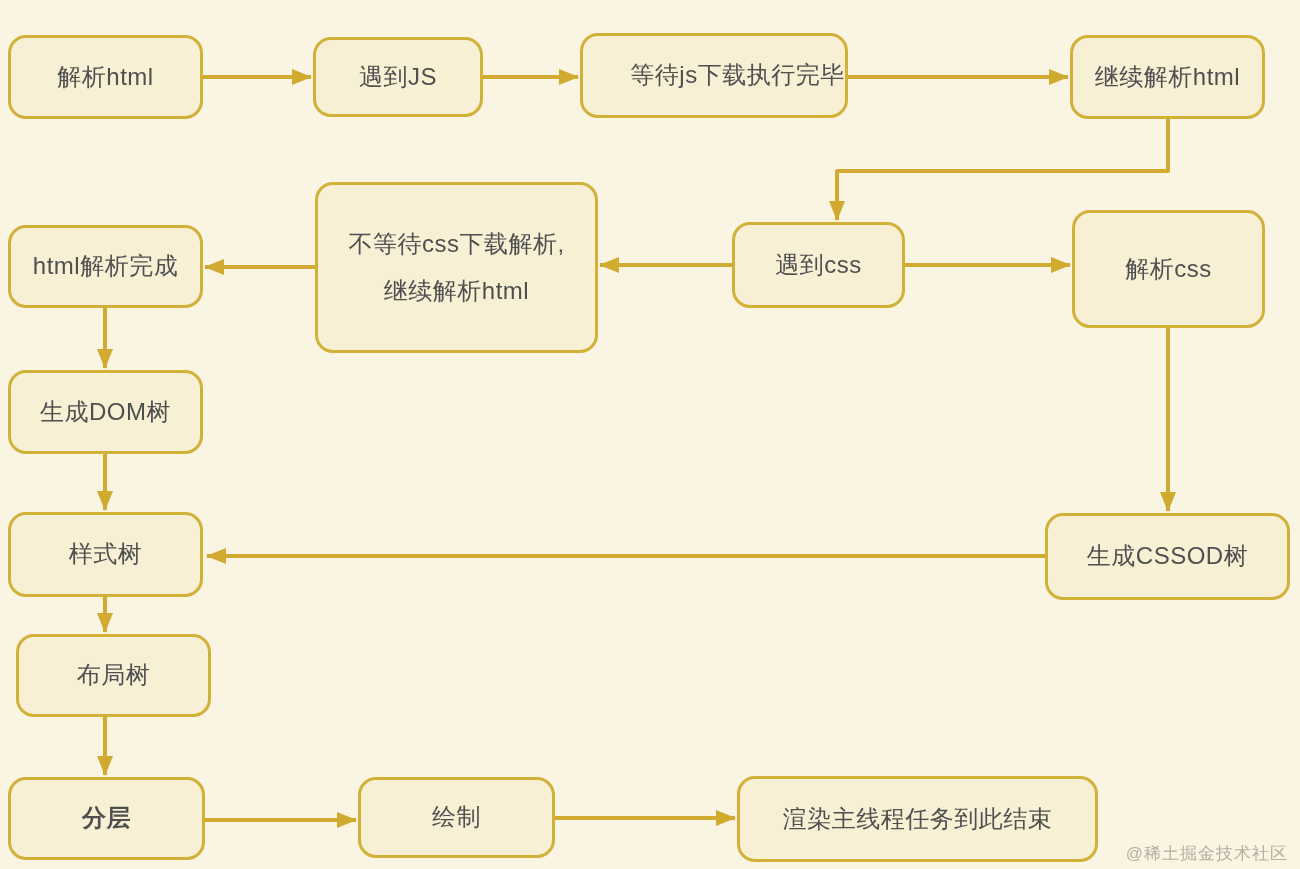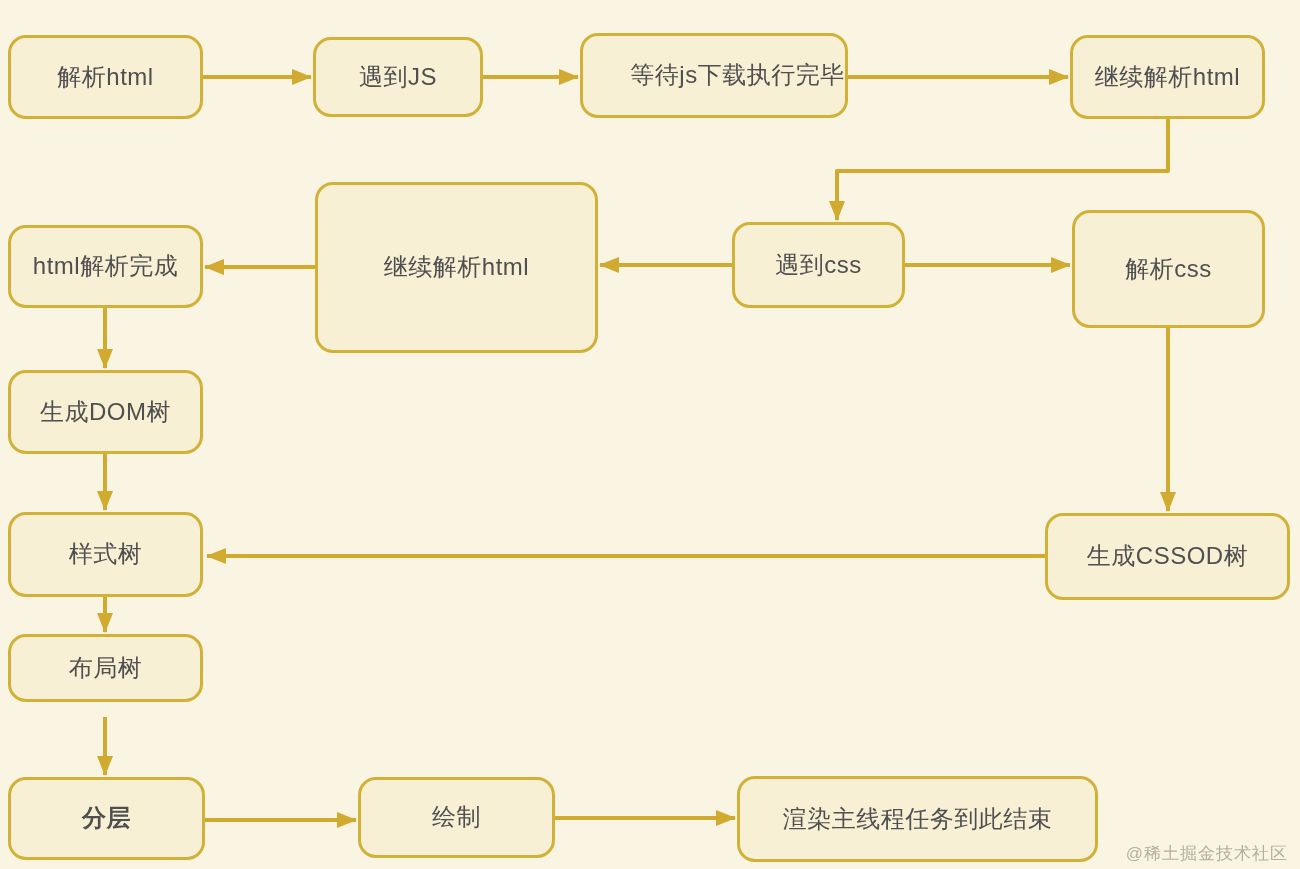--- a/index.html
+++ b/index.html
@@ -66,41 +66,42 @@
       <div class="node" style="left: 313px; top: 37px; width: 170px; height: 80px; align-items: center;">
         <span class="line">遇到JS</span>
       </div>
       <div class="node" style="left: 580px; top: 33px; width: 268px; height: 85px; padding-left: 47px;">
         <span class="line">等待js下载执行完毕</span>
       </div>
       <div class="node" style="left: 1070px; top: 35px; width: 195px; height: 84px;">
         <span class="line">继续解析html</span>
       </div>
       <div class="node" style="left: 315px; top: 182px; width: 283px; height: 171px;">
+        <span class="line">不等待css下载解析,</span>
         <span class="line">继续解析html</span>
       </div>
       <div class="node" style="left: 732px; top: 222px; width: 173px; height: 86px;">
         <span class="line">遇到css</span>
       </div>
       <div class="node" style="left: 1072px; top: 210px; width: 193px; height: 118px;">
         <span class="line">解析css</span>
       </div>
       <div class="node" style="left: 8px; top: 225px; width: 195px; height: 83px;">
         <span class="line">html解析完成</span>
       </div>
       <div class="node" style="left: 8px; top: 370px; width: 195px; height: 84px;">
         <span class="line">生成DOM树</span>
       </div>
       <div class="node" style="left: 8px; top: 512px; width: 195px; height: 85px;">
         <span class="line">样式树</span>
       </div>
       <div class="node" style="left: 1045px; top: 513px; width: 245px; height: 87px;">
         <span class="line">生成CSSOD树</span>
       </div>
-      <div class="node" style="left: 8px; top: 634px; width: 195px; height: 68px;">
+      <div class="node" style="left: 16px; top: 634px; width: 195px; height: 83px;">
         <span class="line">布局树</span>
       </div>
       <div class="node" style="left: 8px; top: 777px; width: 197px; height: 83px; font-weight: bold;">
         <span class="line">分层</span>
       </div>
       <div class="node" style="left: 358px; top: 777px; width: 197px; height: 81px;">
         <span class="line">绘制</span>
       </div>
       <div class="node" style="left: 737px; top: 776px; width: 361px; height: 86px;">
         <span class="line">渲染主线程任务到此结束</span>

